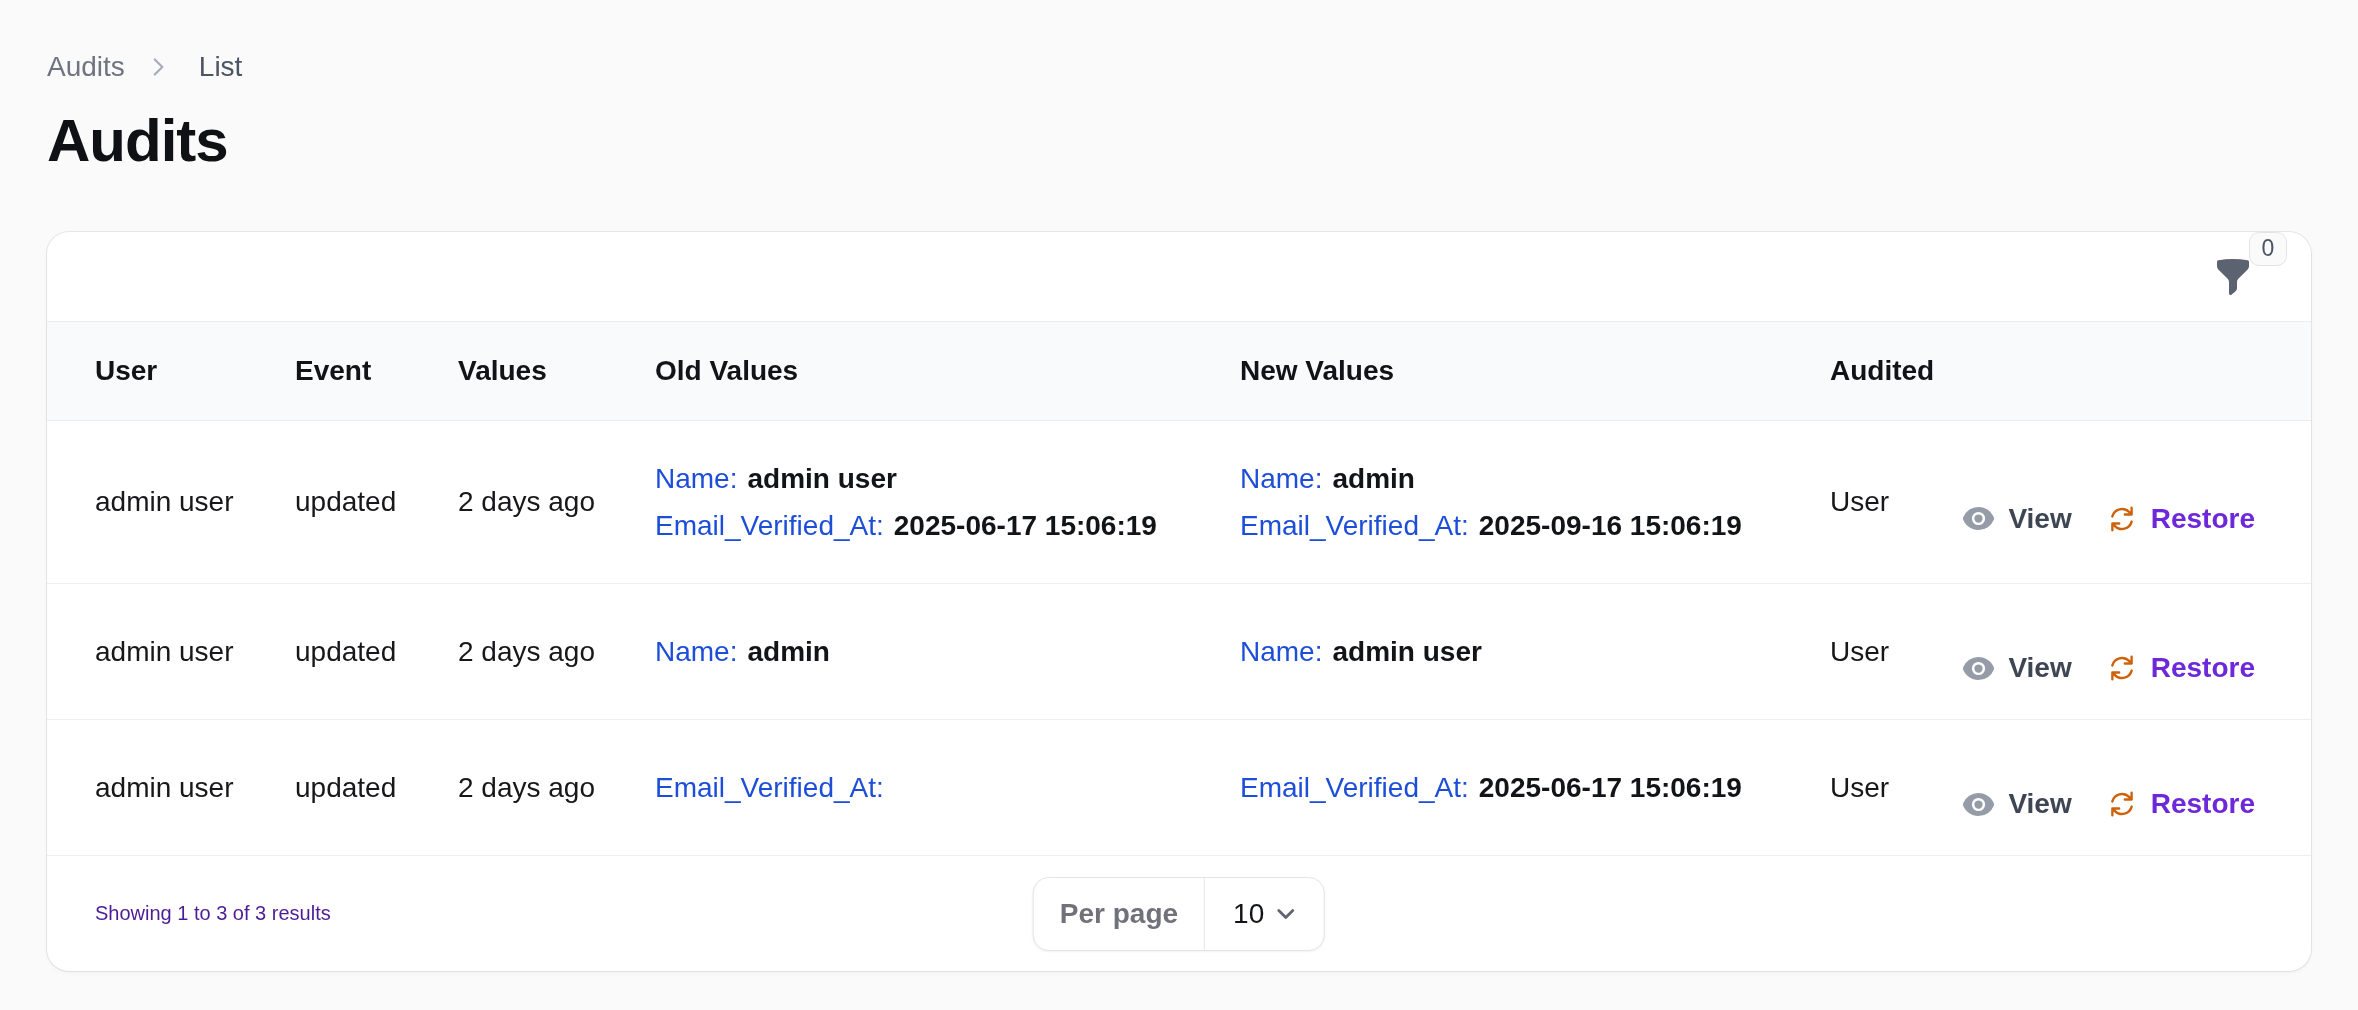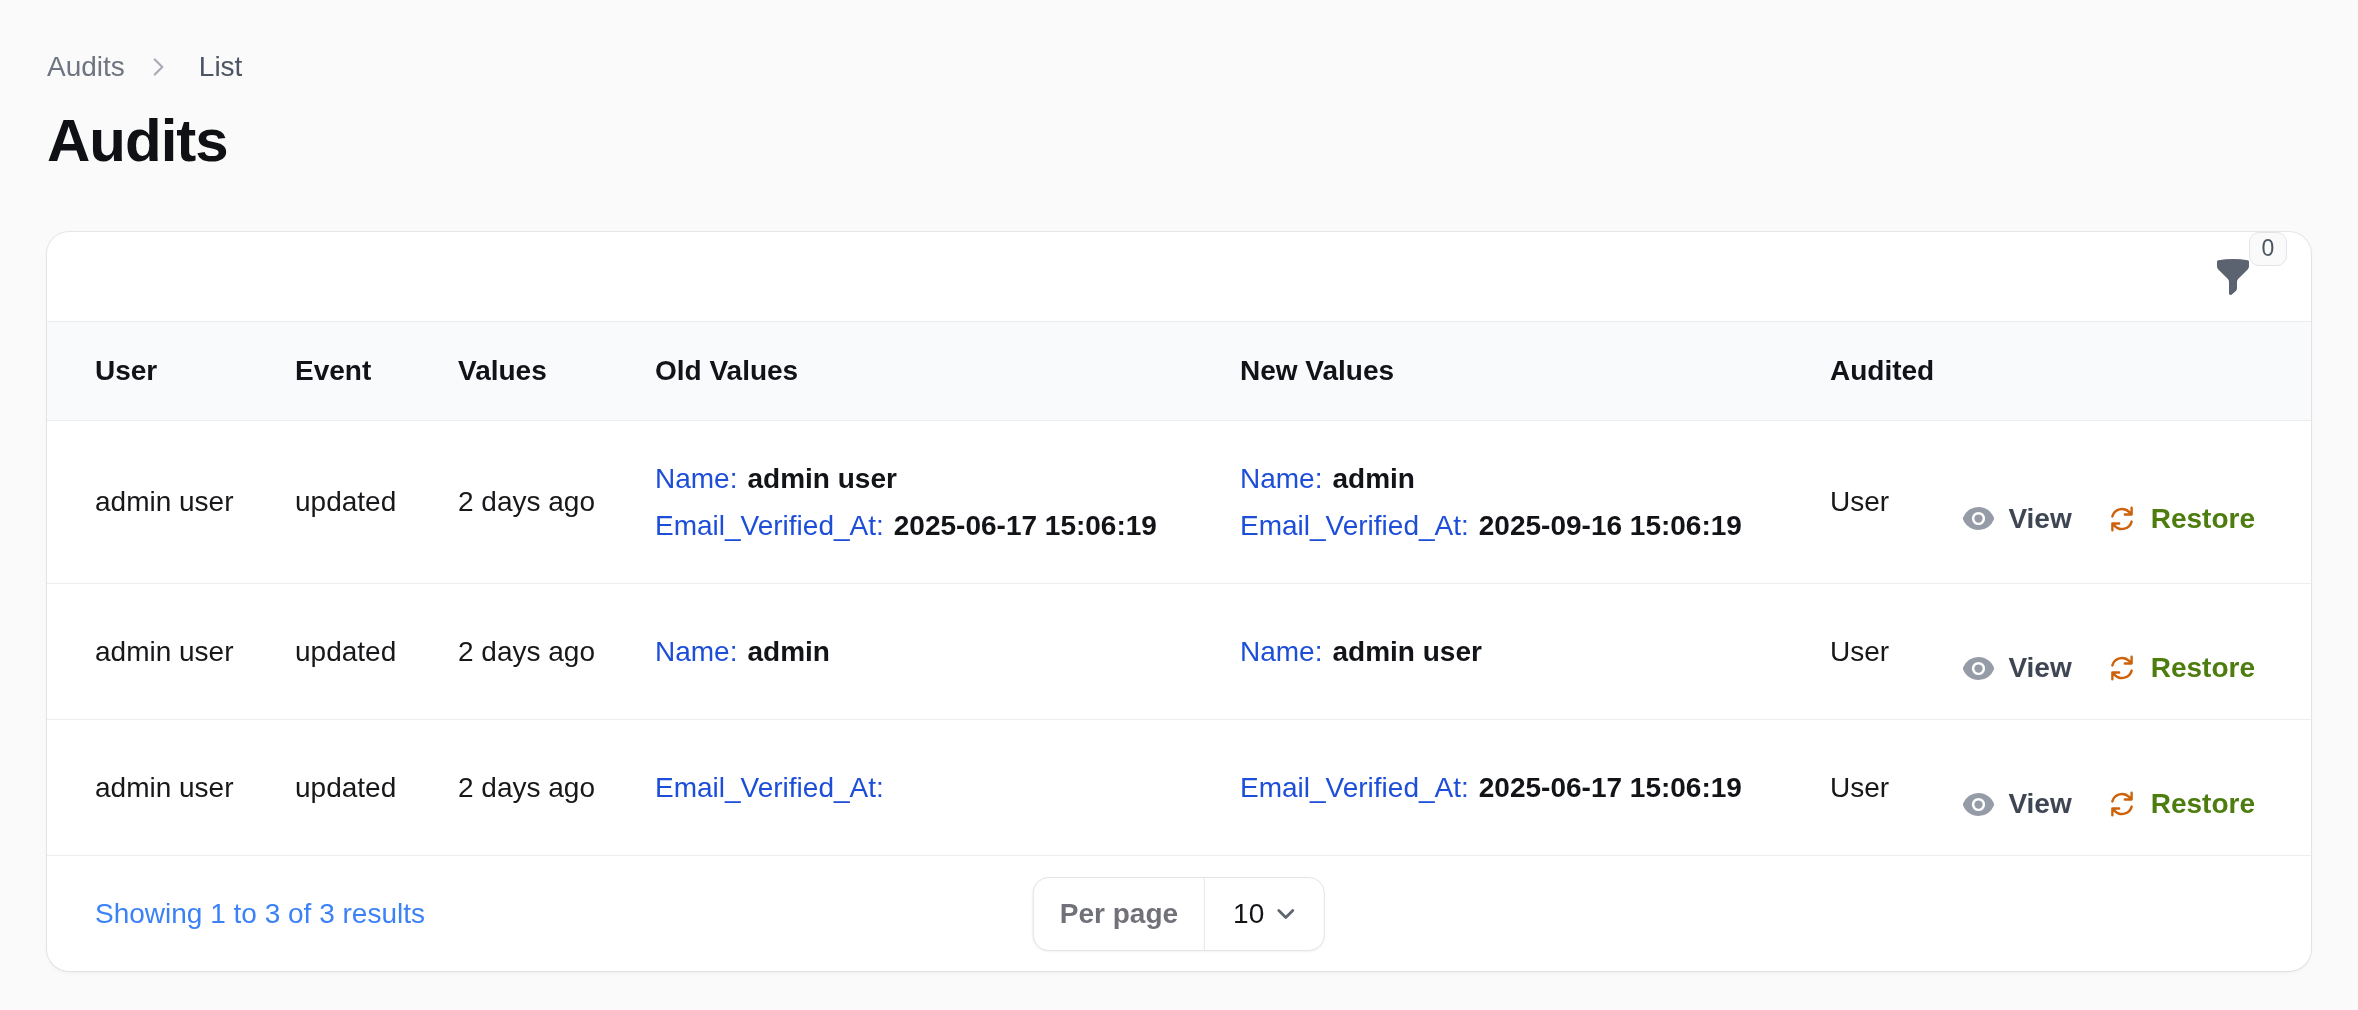--- a/index.html
+++ b/index.html
@@ -79,30 +79,30 @@
 
   td.actions-cell { padding-right:56px; }
   .actions { display:flex; justify-content:flex-end; align-items:center; gap:34px;margin-top:33px; }
   .action {
     display:inline-flex; align-items:center; gap:13px;
     background:none; border:none; padding:0; cursor:pointer;
     font-family:inherit; font-size:28px; font-weight:700; line-height:34px;
   }
   .action.view { color:#3f4653; }
   .action.view .eye { width:33px; height:33px; display:block; fill:#959ca7; }
-  .action.restore { color:#4d7c0f;text-align:center; }
+  .action.restore { color:#6d28d9;text-align:center; }
   .action.restore .arrow-path { width:32px; height:32px; display:block; fill:#ce620a; }
 
   
   .table-footer {
     position:relative; height:116px;
     border-top:1px solid #edeef1;
     display:flex; align-items:center;
   }
-  .results-summary { padding-left:48px; font-size:28px; color:#3b82f6; }
+  .results-summary { padding-left:48px; font-size:20px; color:#4c1d95; }
   .per-page {
     position:absolute; left:50.0%; top:50%; transform:translate(-50%,-50%);
     display:flex; align-items:stretch; height:74px;
     background:#fff; border:1px solid #e4e4e7; border-radius:16px;
     box-shadow: 0 1px 2px rgba(0,0,0,0.05);
     overflow:hidden;
   }
   .per-page-label {
     display:flex; align-items:center; padding:0 26px;
     color:#71717a; font-size:28px;

